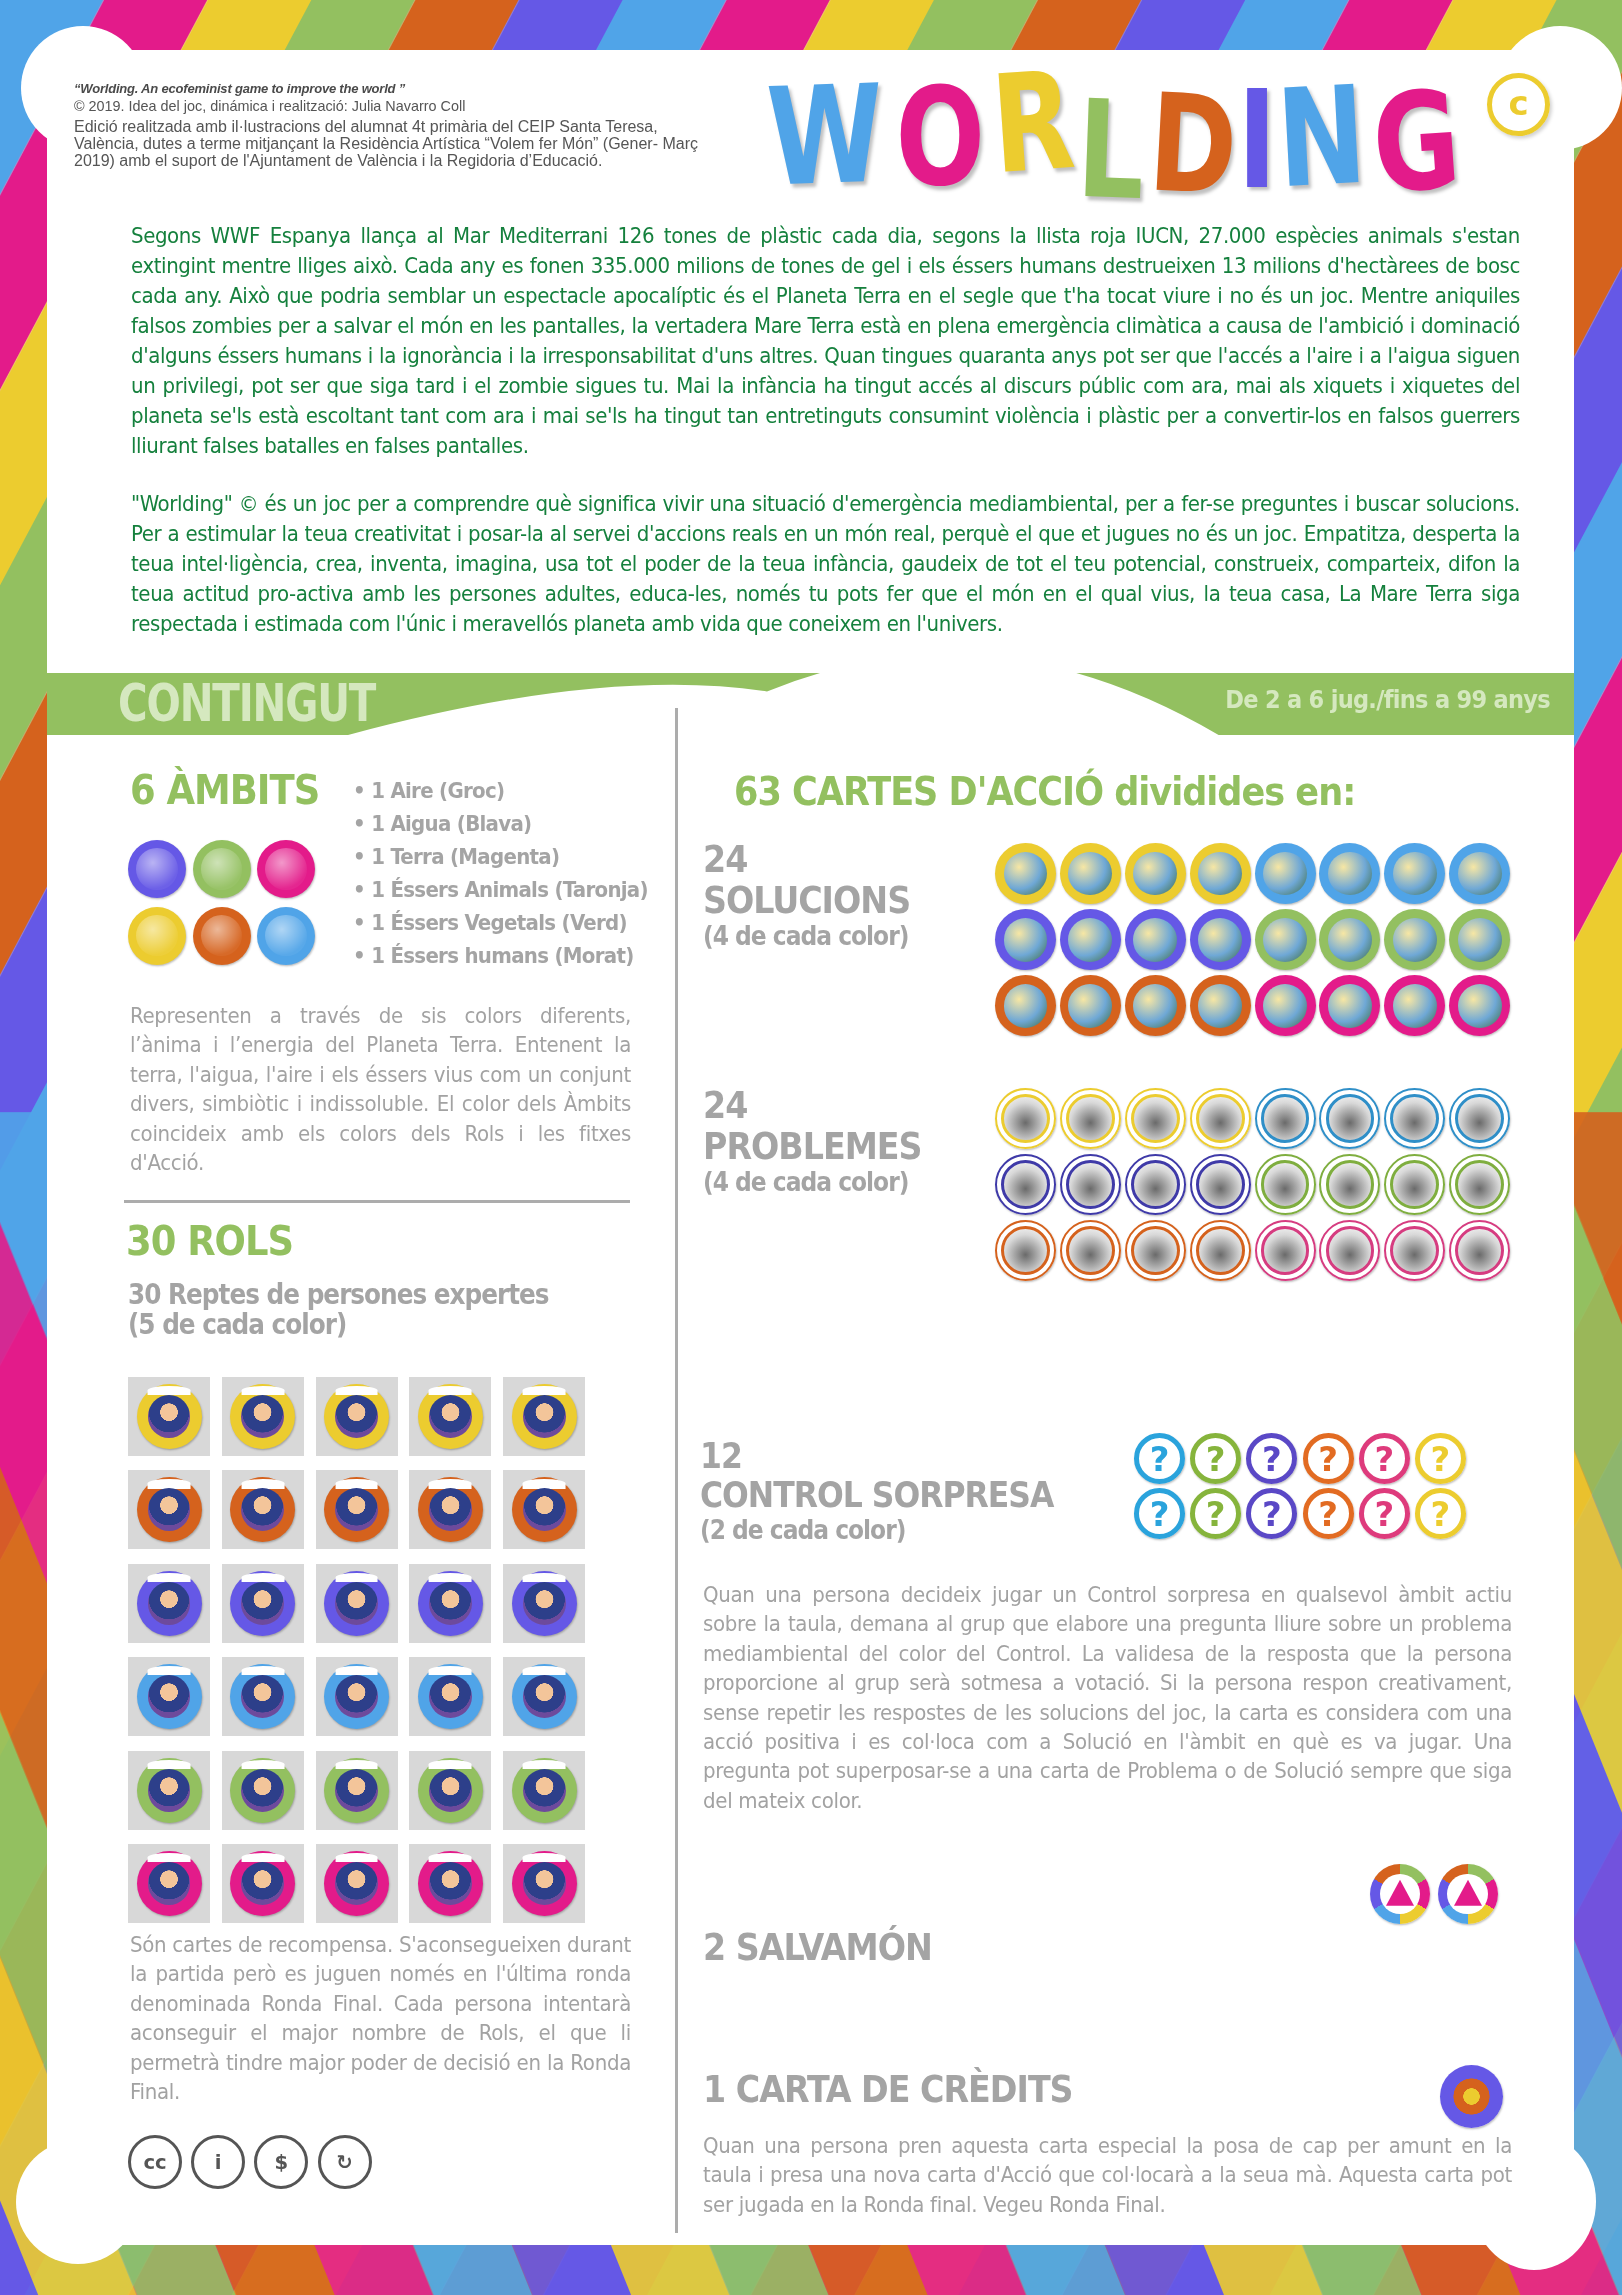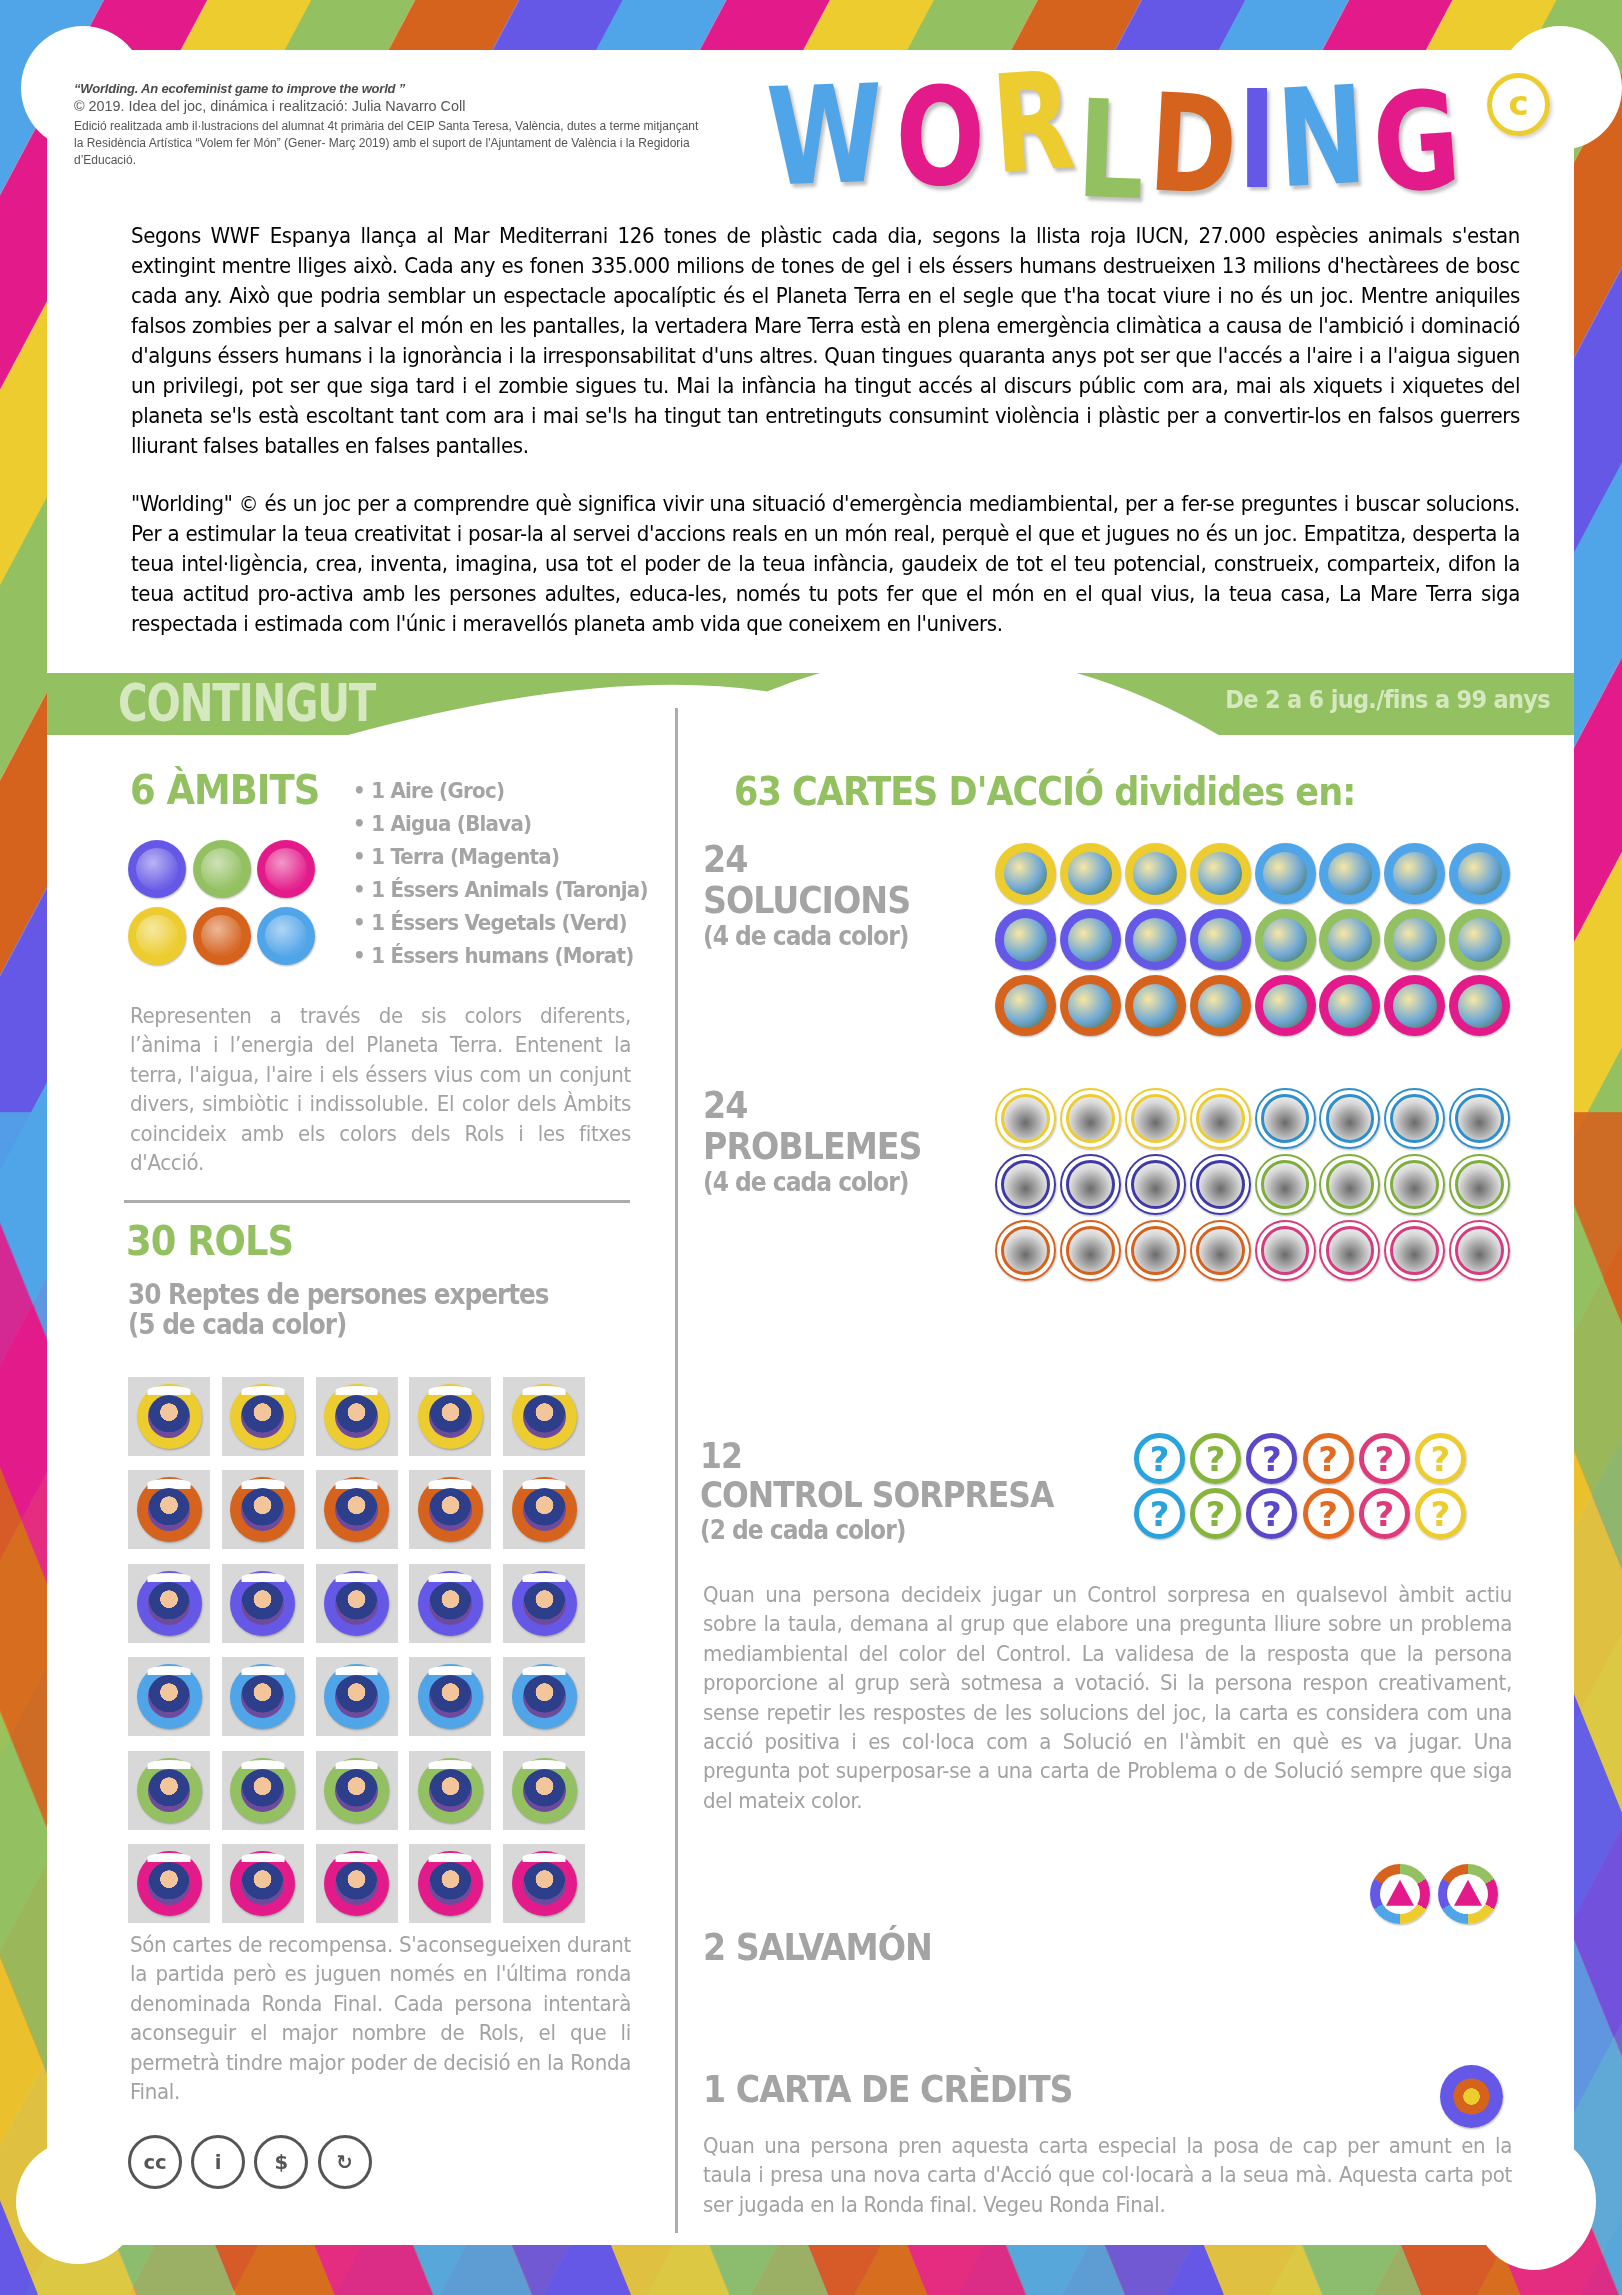--- a/index.html
+++ b/index.html
@@ -12,27 +12,27 @@
   
   .panel { position: absolute; left: 47px; top: 50px; width: 1527px; height: 2195px; background: #fff; z-index: 1; }
   .bubble { position: absolute; background: #fff; border-radius: 50%; z-index: 1; }
 
   .content { position: absolute; left: 0; top: 0; width: 1623px; height: 2295px; z-index: 2; }
 
   
   .credits { position: absolute; left: 74px; top: 80px; width: 628px; color: #555; font-family: "Liberation Sans", sans-serif; }
   .credits .c-title { font-weight: bold; font-style: italic; font-size: 13px; letter-spacing: -0.2px; line-height: 17px; color: #4a4a4a; }
   .credits .c-line { font-size: 14.4px; line-height: 18.3px; transform-origin: left; }
-  .credits .c-edition { font-size: 12px; line-height: 17px; margin-top: 2.6px; }
+  .credits .c-edition { font-size: 16px; line-height: 17px; margin-top: 2.6px; }
 
   .logo { position: absolute; left: 751px; top: 62px; height: 151px; width: 720px; display: flex; align-items: flex-start; }
   .logo span { font-family: "DejaVu Sans", sans-serif; font-weight: bold; font-size: 135px; line-height: 1; display: inline-block; text-shadow: 3.3px 3.9px 3.9px rgba(0,0,0,0.25); transform-origin: center; }
   .copy-mark { position: absolute; left: 1487px; top: 73px; width: 63px; height: 63px; border-radius: 50%; border: 5.9px solid #eccc2f; color: #eccc2f; font-family: "DejaVu Sans", sans-serif; font-weight: bold; font-size: 34px; line-height: 50px; text-align: center; box-shadow: 2px 2.6px 3.9px rgba(0,0,0,0.18); }
 
-  .intro { position: absolute; left: 131px; width: 1389px; color: #000000; font-family: "DejaVu Sans Condensed", "DejaVu Sans", sans-serif; font-size: 22px; line-height: 30px; text-align: justify; letter-spacing: -0.4px; }
+  .intro { position: absolute; left: 131px; width: 1389px; color: #15803d; font-family: "DejaVu Sans Condensed", "DejaVu Sans", sans-serif; font-size: 22px; line-height: 30px; text-align: justify; letter-spacing: -0.4px; }
   .intro.p1 { top: 221px; }
   .intro.p2 { top: 489px; }
 
   
   .band { position: absolute; left: 47px; top: 673px; width: 1527px; height: 62px; z-index: 2; }
   .band-title { position: absolute; left: 118px; top: 674px; z-index: 3; color: #d5e8bf; font-family: "DejaVu Sans Condensed", "DejaVu Sans", sans-serif; font-weight: bold; font-size: 51px; letter-spacing: -1.3px; line-height: 60px; transform: scaleX(0.88); transform-origin: left; }
   .band-sub { position: absolute; right: 73px; top: 683px; z-index: 3; color: #d5e8bf; font-family: "DejaVu Sans Condensed", "DejaVu Sans", sans-serif; font-weight: bold; font-size: 25px; line-height: 33px; letter-spacing: -0.7px; }
 
   .divider-v { position: absolute; left: 675px; top: 708px; width: 2.6px; height: 1525px; background: #acacac; }
   .divider-h { position: absolute; left: 124px; top: 1200px; width: 506px; height: 2.6px; background: #acacac; }

